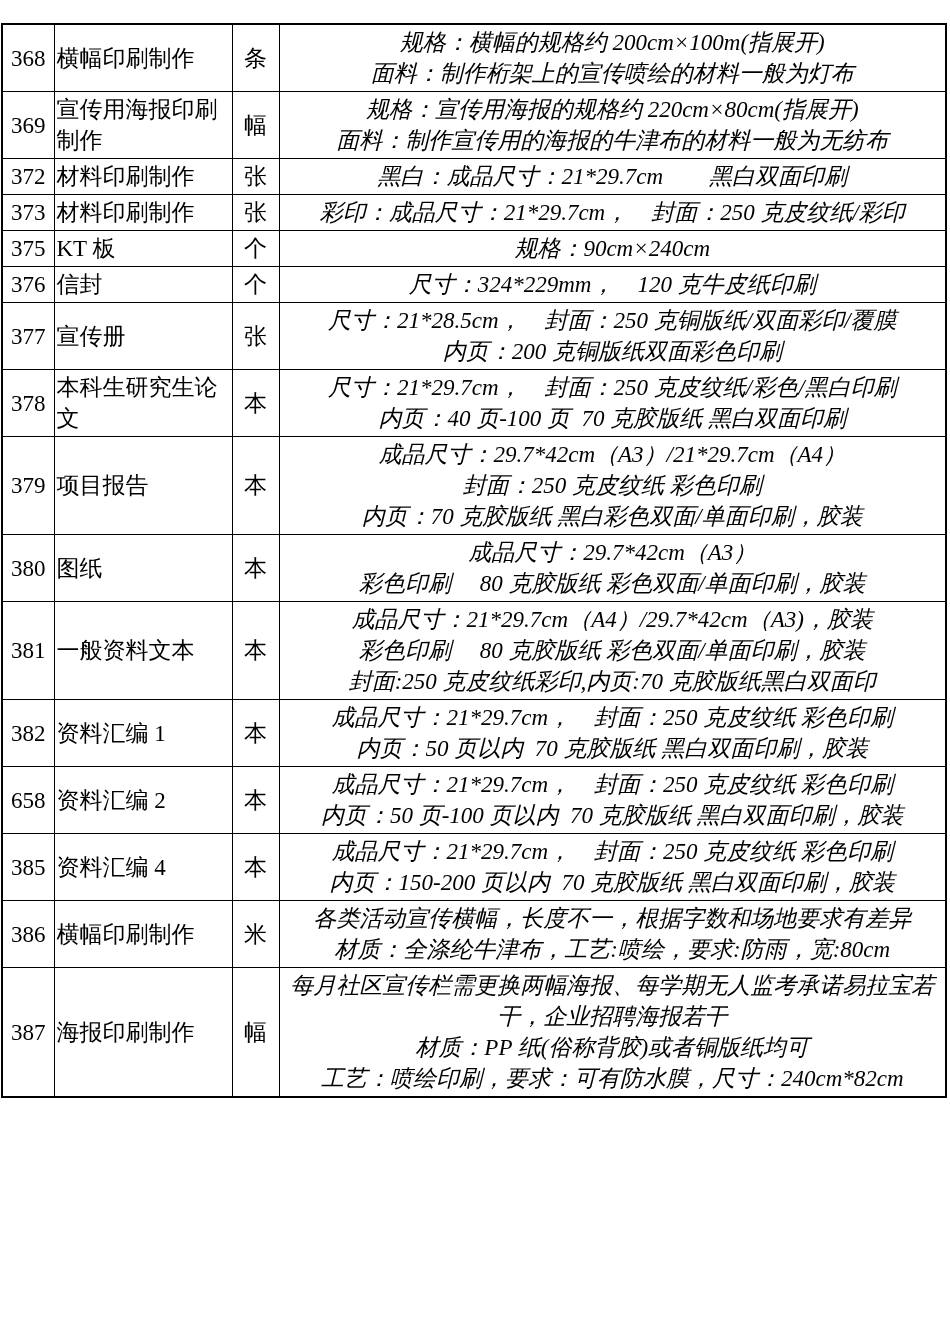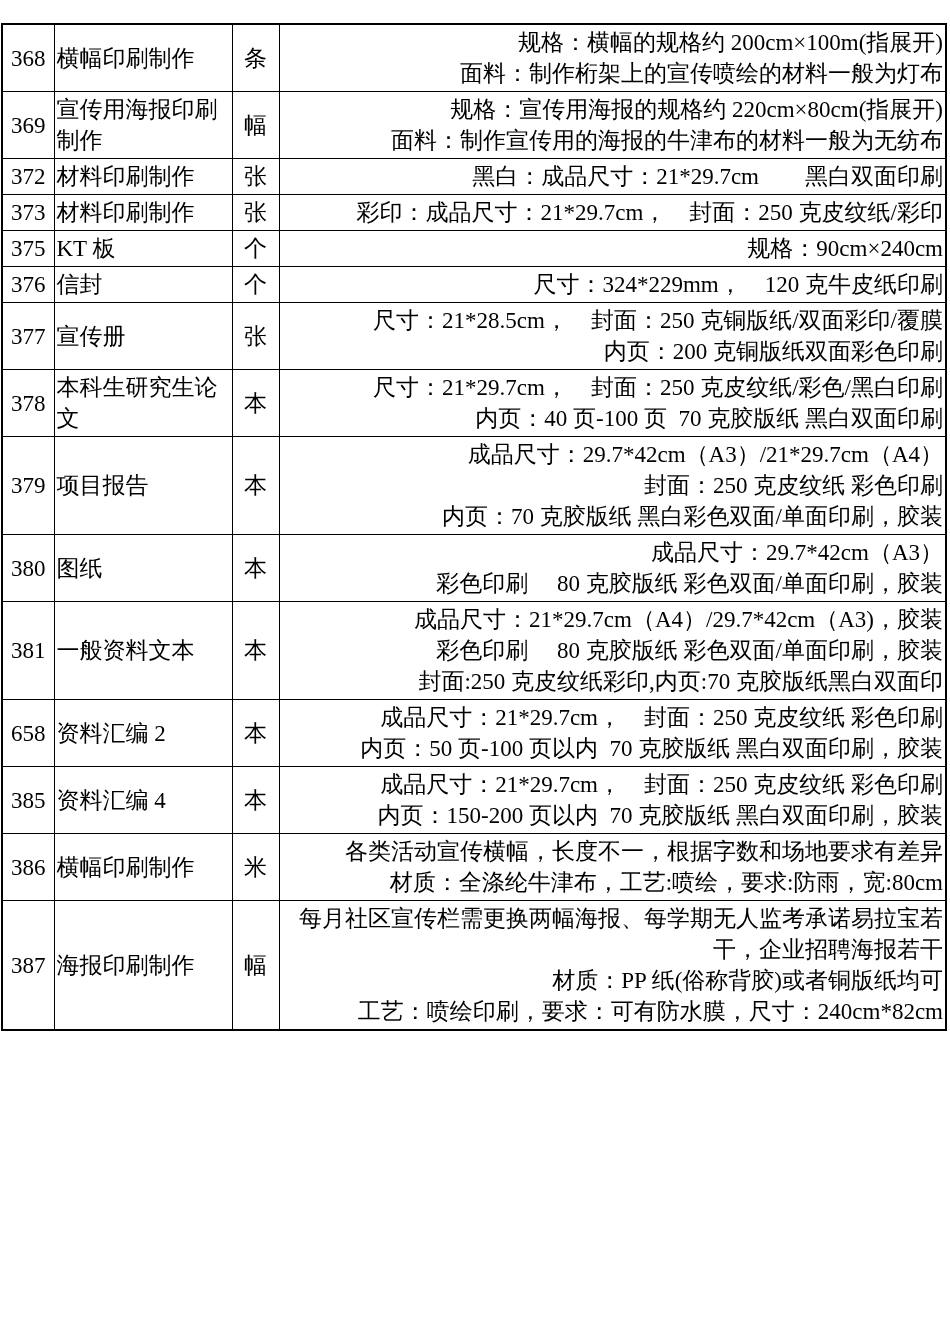--- a/index.html
+++ b/index.html
@@ -30,21 +30,21 @@
     border: 1px solid #000;
     font-size: 23px;
     line-height: 31px;
     vertical-align: middle;
     padding: 2px 2px;
     overflow: hidden;
   }
   td.c-num   { width: 52px;  text-align: center; }
   td.c-item  { width: 176px; text-align: left; padding: 2px 4px; }
   td.c-unit  { width: 45px;  text-align: center; }
-  td.c-desc  { text-align: right; padding-left: 8px; padding-right: 4px; }
+  td.c-desc  { text-align: center; padding-left: 8px; padding-right: 4px; font-style: italic; }
   .desc-line {
     white-space: pre-wrap;
     word-break: break-word;
   }
 </style>
 </head>
 <body>
 
 <div class="page">
   <table class="spec">
@@ -146,20 +146,29 @@
     <td class="c-num">381</td>
     <td class="c-item">一般资料文本</td>
     <td class="c-unit">本</td>
     <td class="c-desc">
             <div class="desc-line">成品尺寸：21*29.7cm（A4）/29.7*42cm（A3)，胶装</div>
             <div class="desc-line">彩色印刷　 80 克胶版纸 彩色双面/单面印刷，胶装</div>
             <div class="desc-line">封面:250 克皮纹纸彩印,内页:70 克胶版纸黑白双面印</div>
           </td>
   </tr>
         <tr>
+    <td class="c-num">382</td>
+    <td class="c-item">资料汇编 1</td>
+    <td class="c-unit">本</td>
+    <td class="c-desc">
+            <div class="desc-line">成品尺寸：21*29.7cm，　封面：250 克皮纹纸 彩色印刷</div>
+            <div class="desc-line">内页：50 页以内  70 克胶版纸 黑白双面印刷，胶装</div>
+          </td>
+  </tr>
+        <tr>
     <td class="c-num">658</td>
     <td class="c-item">资料汇编 2</td>
     <td class="c-unit">本</td>
     <td class="c-desc">
             <div class="desc-line">成品尺寸：21*29.7cm，　封面：250 克皮纹纸 彩色印刷</div>
             <div class="desc-line">内页：50 页-100 页以内  70 克胶版纸 黑白双面印刷，胶装</div>
           </td>
   </tr>
         <tr>
     <td class="c-num">385</td>

